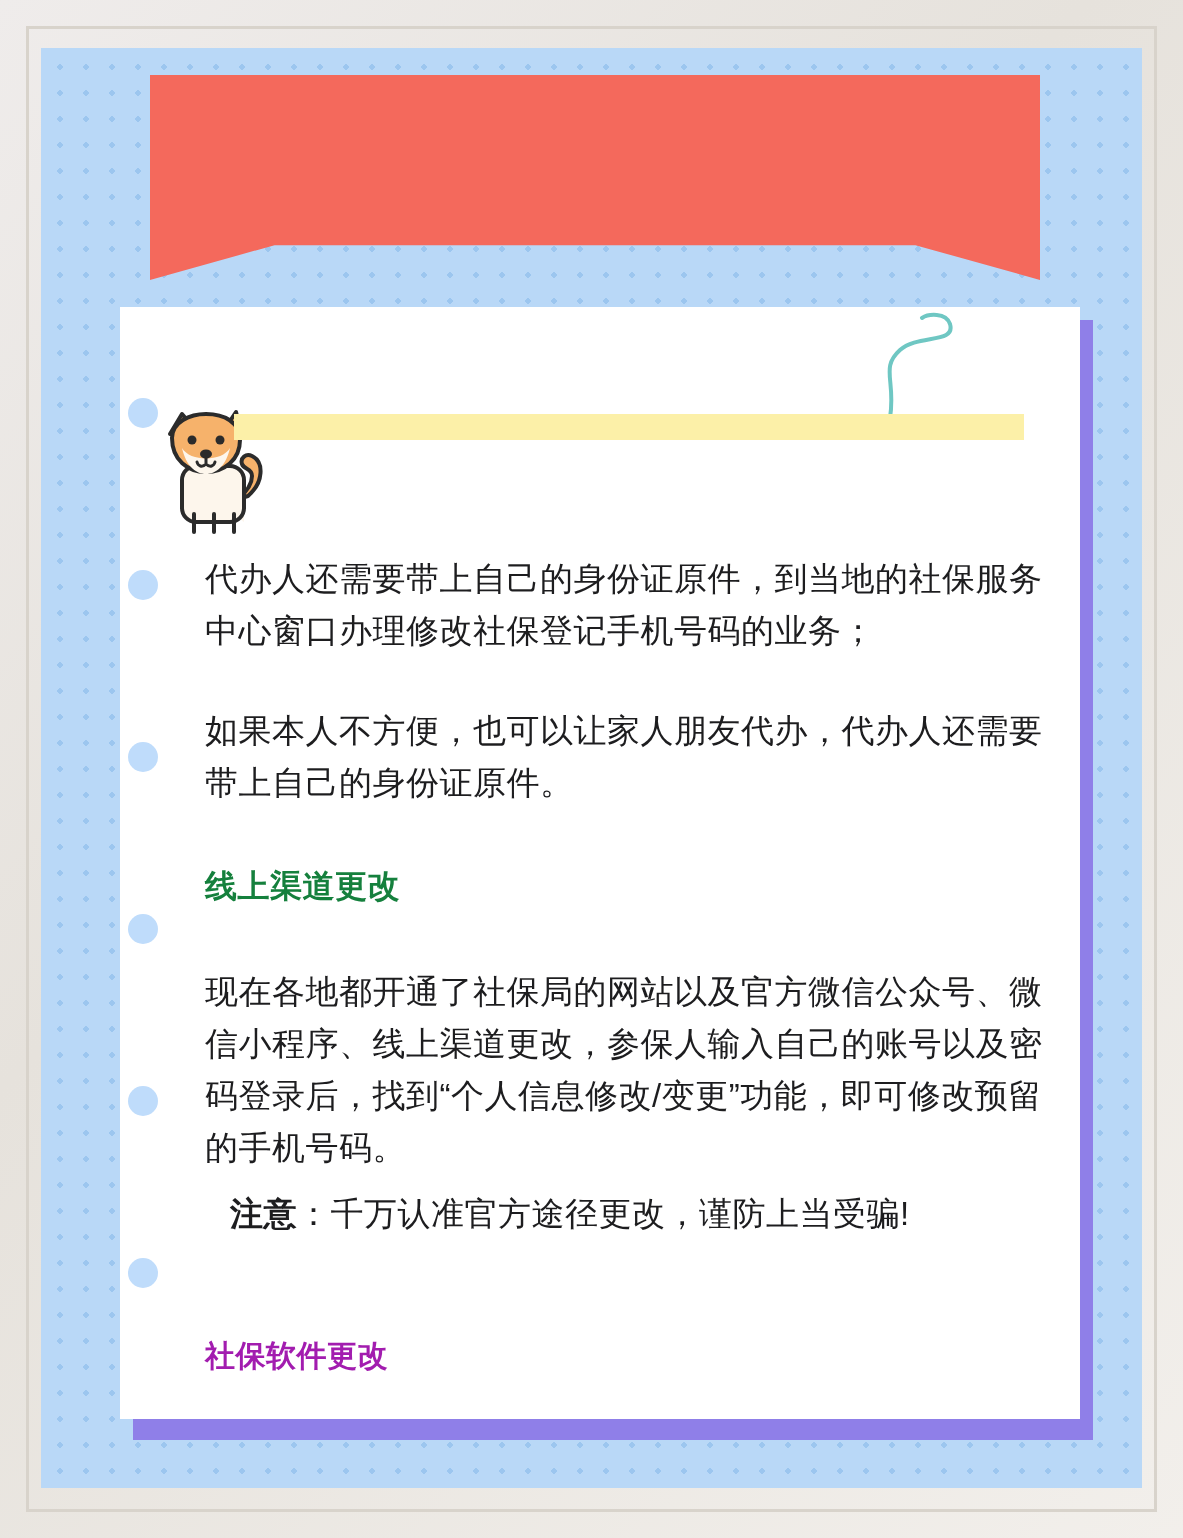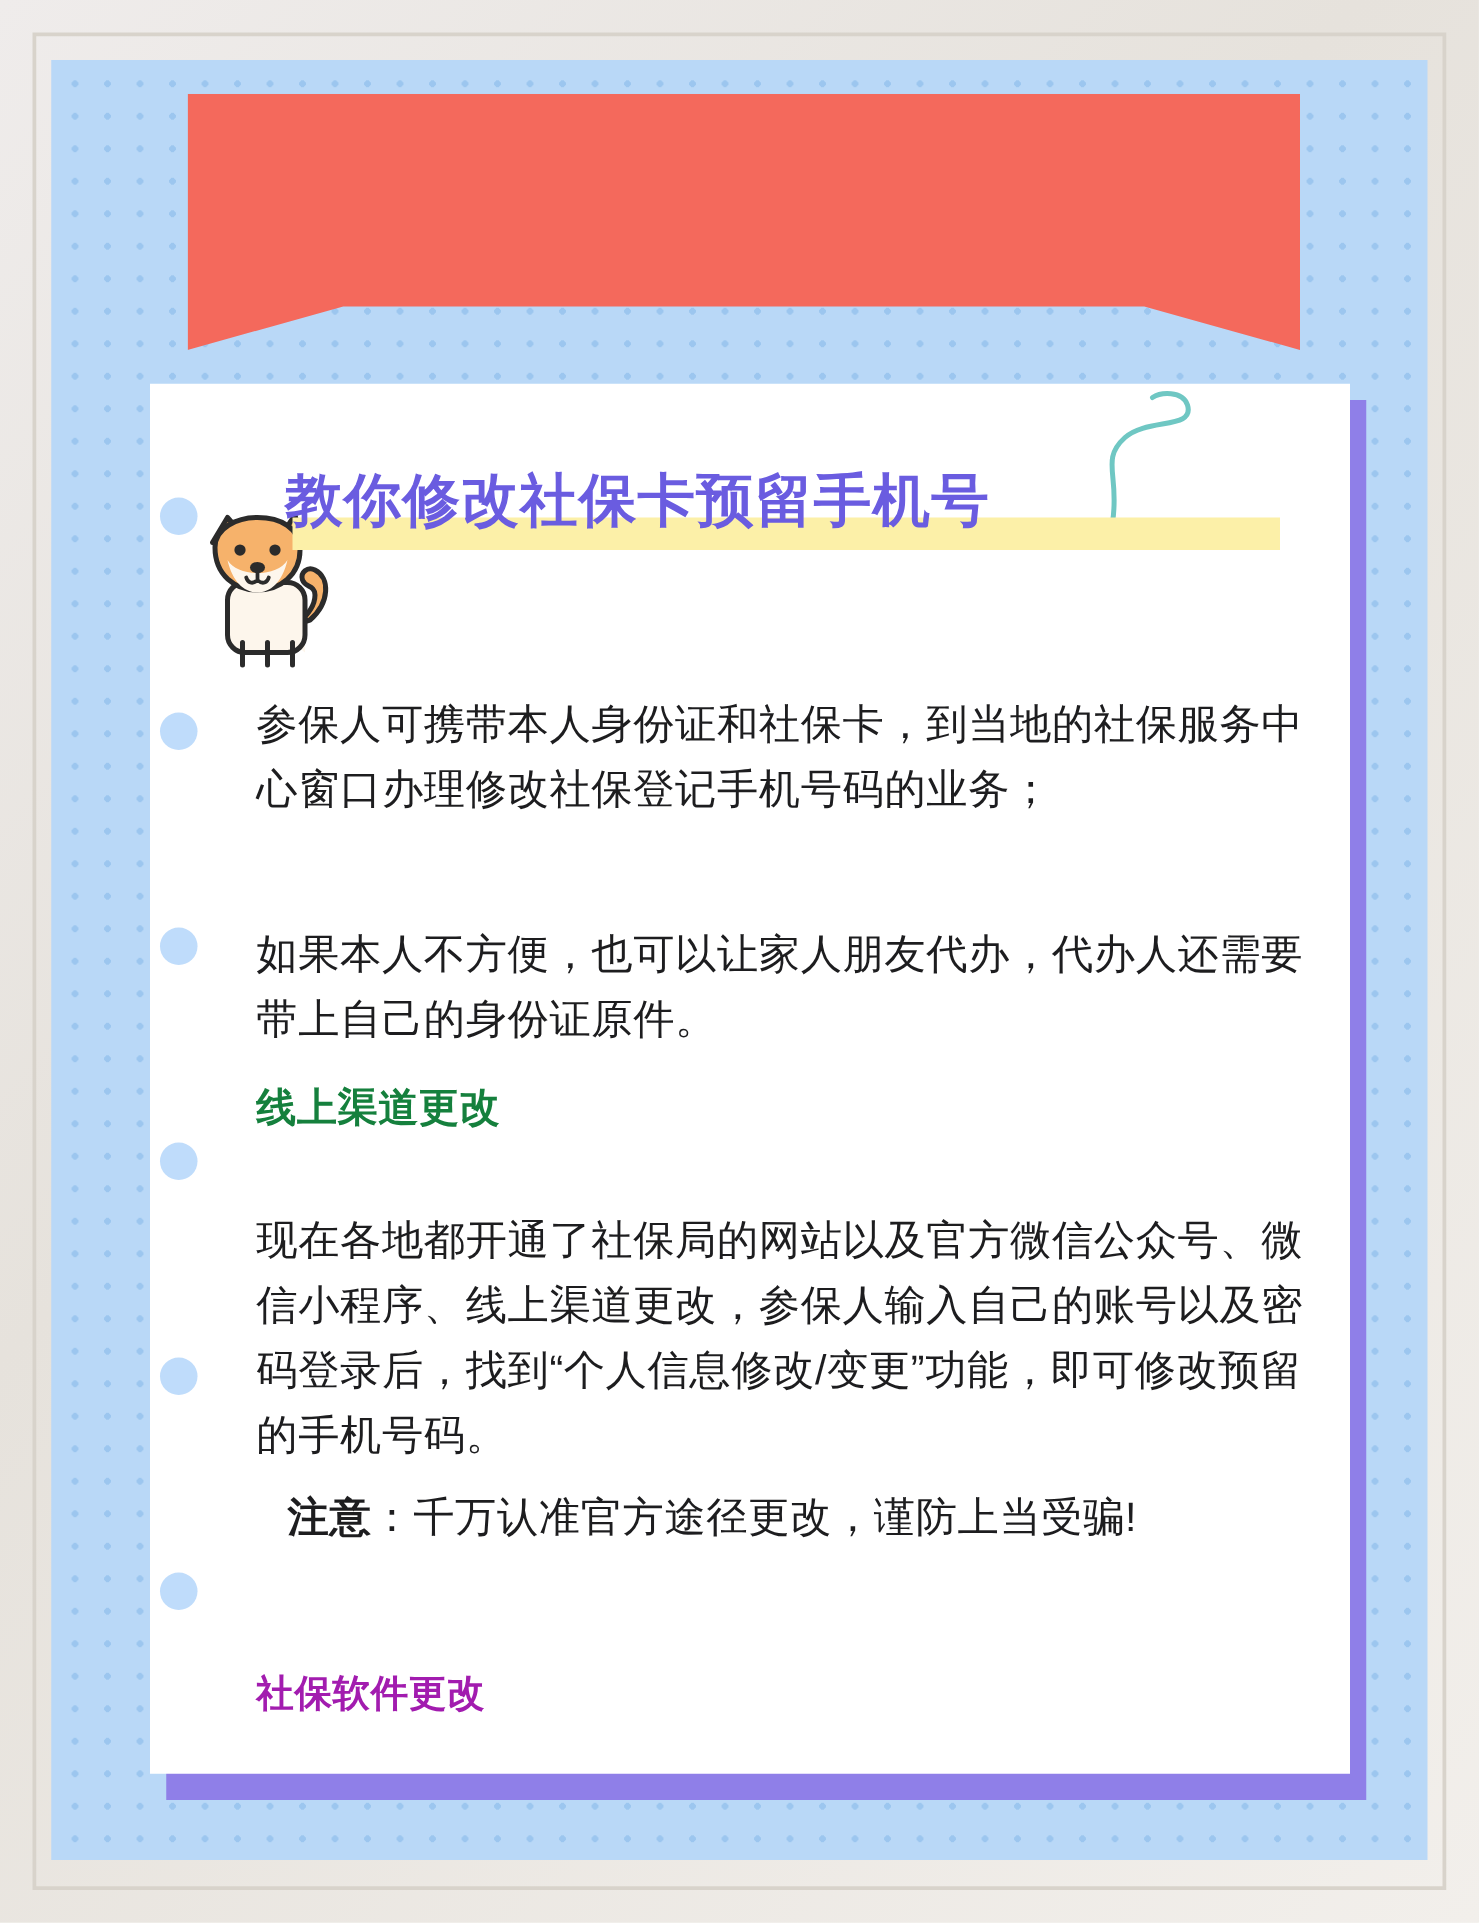--- a/index.html
+++ b/index.html
@@ -163,21 +163,21 @@
   .body-block {
     position: absolute;
     left: 205px;
     width: 845px;
     font-size: 33px;
     line-height: 52px;
     color: #1d1d1f;
     letter-spacing: 0.5px;
   }
   .para-1 { top: 553px; }
-  .para-2 { top: 705px; margin-top: 32px; }
+  .para-2 { top: 705px; }
   .sub-1  { top: 860px; color: #15803d; font-weight: bold; font-size: 32px; }
   .para-3 { top: 966px; }
   .para-4 { top: 1188px; margin-left: 25px; }
   .sub-2  { top: 1330px; color: #a21caf; font-weight: bold; font-size: 30px; }
   .bold-inline { font-weight: bold; }
 </style>
 </head>
 <body>
 
 <div class="poster-frame">
@@ -222,23 +222,22 @@
   <path d="M20 34 C 20 18, 38 10, 54 10 C 72 10, 88 18, 88 36 C 88 56, 72 68, 54 68 C 36 68, 20 56, 20 34 Z" fill="#f6b26b" stroke="#2b2b2b" stroke-width="4"></path>
   <path d="M30 44 C 34 62, 44 70, 54 70 C 64 70, 74 62, 78 44 C 70 58, 38 58, 30 44 Z" fill="#fdf6ec" stroke="none"></path>
   <circle cx="40" cy="36" r="4.5" fill="#2b2b2b"></circle>
   <circle cx="68" cy="36" r="4.5" fill="#2b2b2b"></circle>
   <ellipse cx="54" cy="50" rx="6" ry="4.5" fill="#2b2b2b"></ellipse>
   <path d="M54 54 L54 60 M54 60 C 50 64, 46 62, 45 58 M54 60 C 58 64, 62 62, 63 58" fill="none" stroke="#2b2b2b" stroke-width="3" stroke-linecap="round"></path>
 </svg>
 
 <div class="title-wrap">
   <div class="title-highlight"></div>
-  <div class="title-text">教你修改社保卡预留手机号</div>
-</div>
-
-<div class="body-block para-1">参保人可携带本人身份证和社保卡，到当地的社保服务中心窗口办理修改社保登记手机号码的业务；</div>
+</div>
+
+<div class="body-block para-1">代办人还需要带上自己的身份证原件，到当地的社保服务中心窗口办理修改社保登记手机号码的业务；</div>
 <div class="body-block para-2">如果本人不方便，也可以让家人朋友代办，代办人还需要带上自己的身份证原件。</div>
 <div class="body-block sub-1">线上渠道更改</div>
 <div class="body-block para-3">现在各地都开通了社保局的网站以及官方微信公众号、微信小程序、线上渠道更改，参保人输入自己的账号以及密码登录后，找到“个人信息修改/变更”功能，即可修改预留的手机号码。</div>
 <div class="body-block para-4">
   <span class="bold-inline">注意</span><span>：千万认准官方途径更改，谨防上当受骗!</span>
 </div>
 <div class="body-block sub-2">社保软件更改</div>
 
 </body></html>

